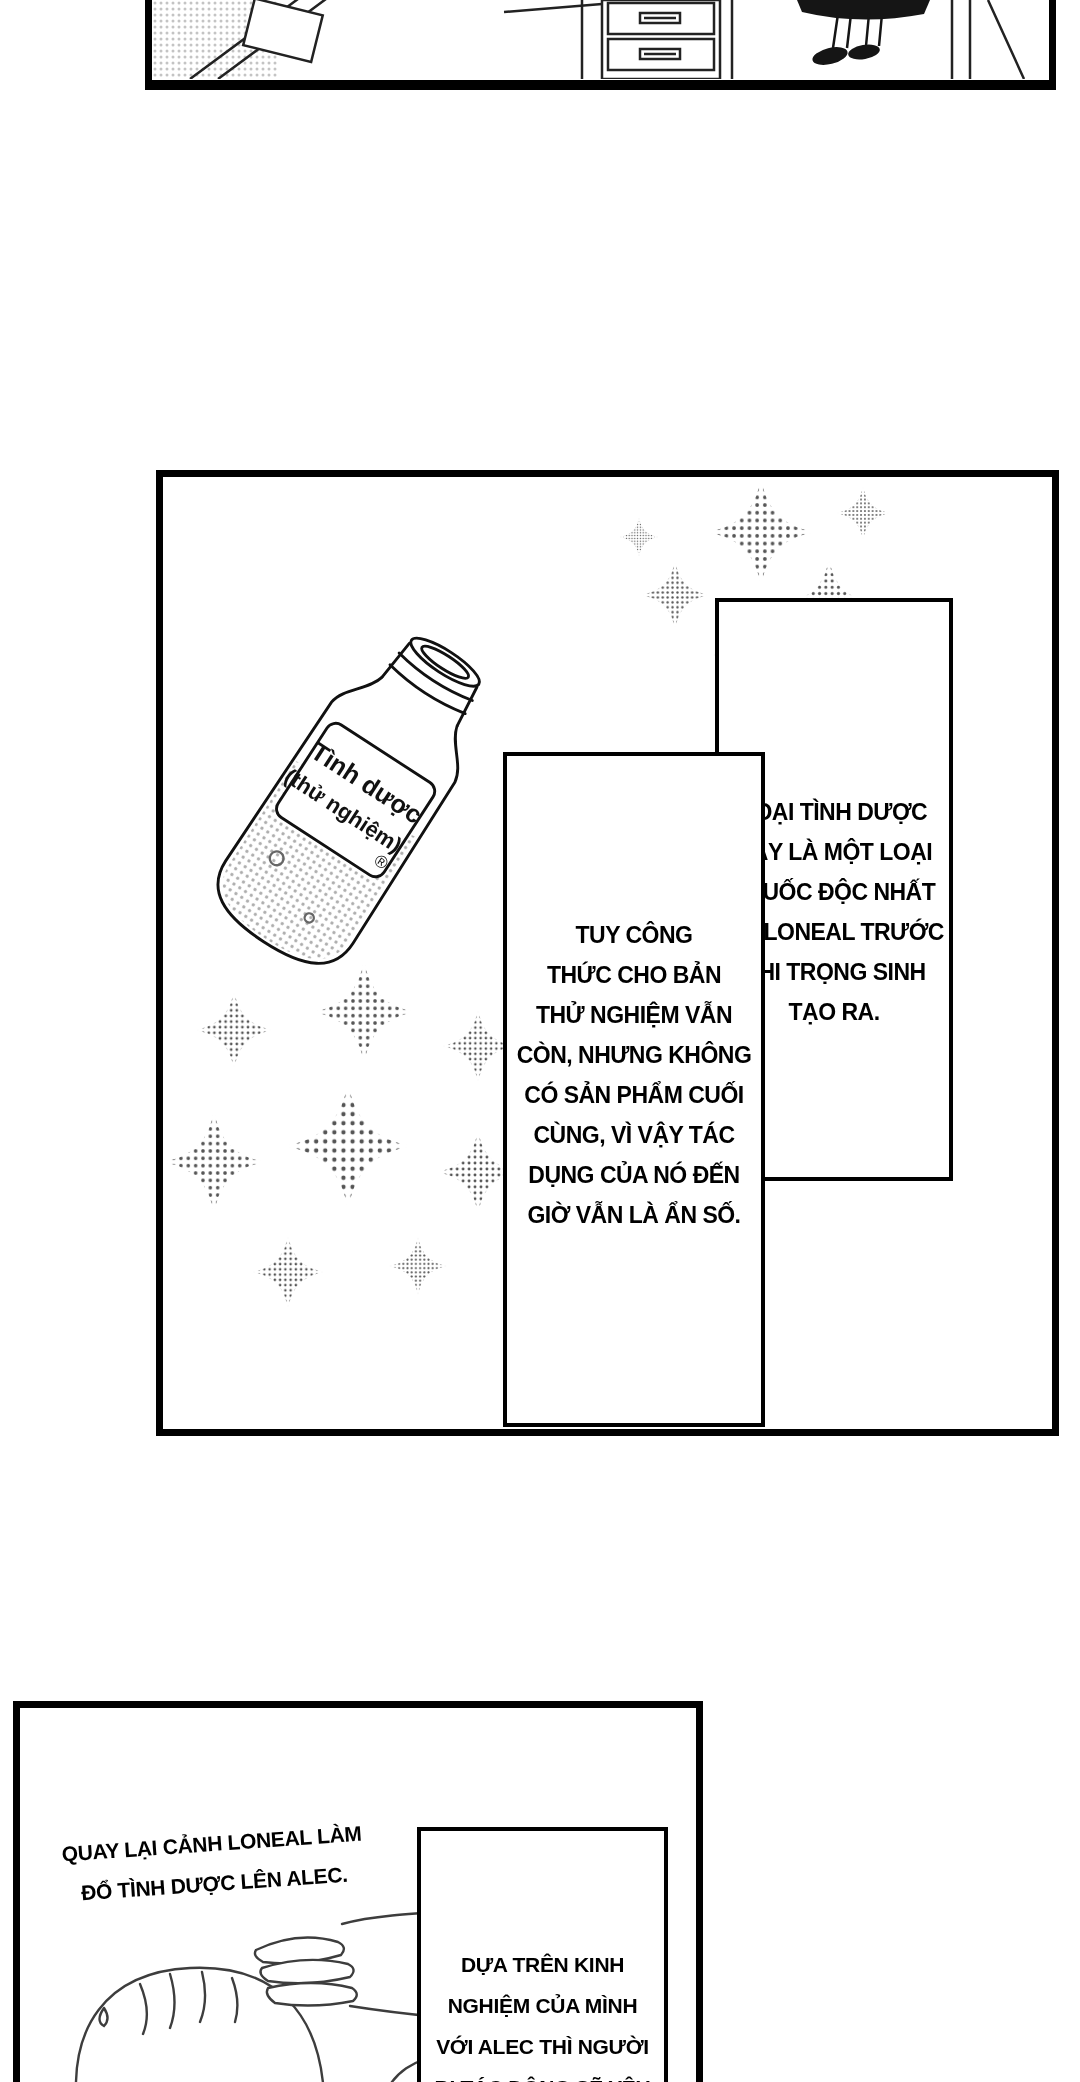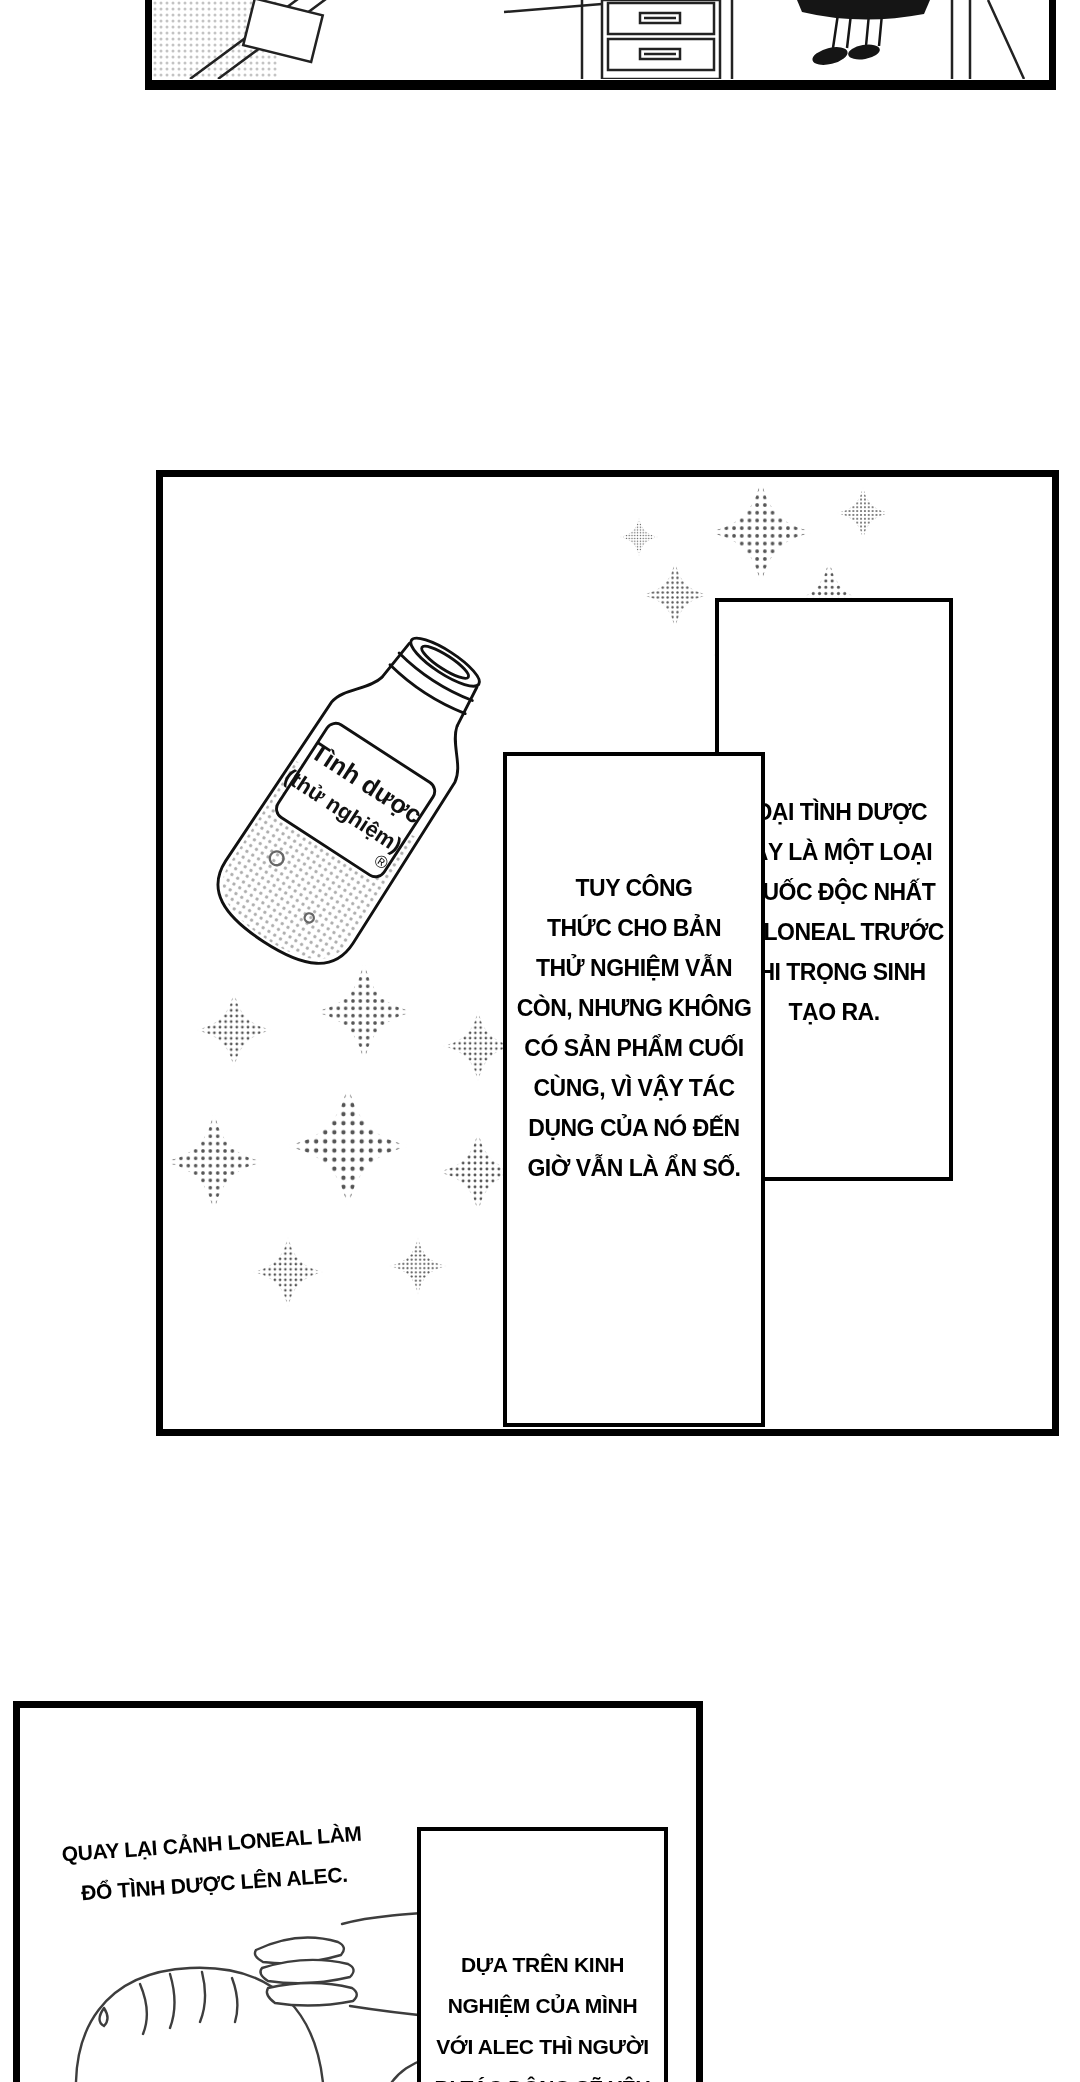--- a/index.html
+++ b/index.html
@@ -12,21 +12,21 @@
   .sparkles{position:absolute;left:0;top:0;pointer-events:none;}
   .art-top{position:absolute;left:0;top:0;}
   .art-bottom{position:absolute;left:24px;top:168px;}
   .bottle-wrap{position:absolute;left:77px;top:139px;width:230px;height:370px;
                transform:rotate(33deg);transform-origin:50% 50%;}
   .narr{position:absolute;background:#fff;border:4px solid #000;box-sizing:border-box;
         text-align:center;font-weight:700;white-space:pre-line;color:#000;}
   .narr-right{left:552px;top:121px;width:238px;height:583px;font-size:23px;line-height:40px;
         letter-spacing:-0.5px;padding-top:150px;}
   .narr-left{left:340px;top:275px;width:262px;height:675px;font-size:23px;line-height:40px;
-        letter-spacing:-0.5px;padding-top:72px;}
+        letter-spacing:-0.5px;padding-top:119px;}
   .narr-bottom{left:397px;top:119px;width:251px;height:420px;font-size:21px;line-height:41px;
         letter-spacing:-0.3px;padding-top:72px;}
   .caption{position:absolute;left:28px;top:116px;width:330px;text-align:center;font-weight:700;
         font-size:21px;line-height:40px;letter-spacing:-0.3px;white-space:pre-line;
         transform:rotate(-4deg);}
   svg text{font-family:"Liberation Sans","DejaVu Sans",sans-serif;fill:#111;}
 </style>
 </head>
 <body>
 

